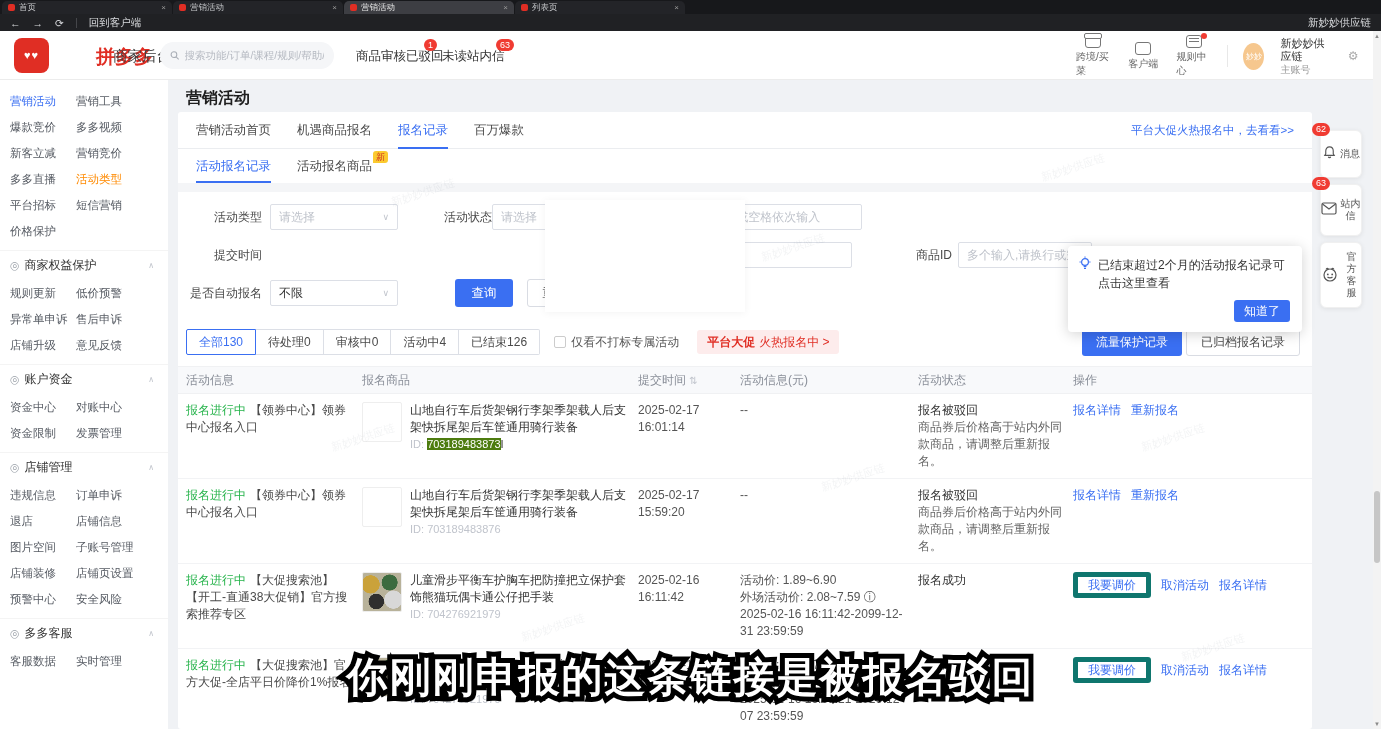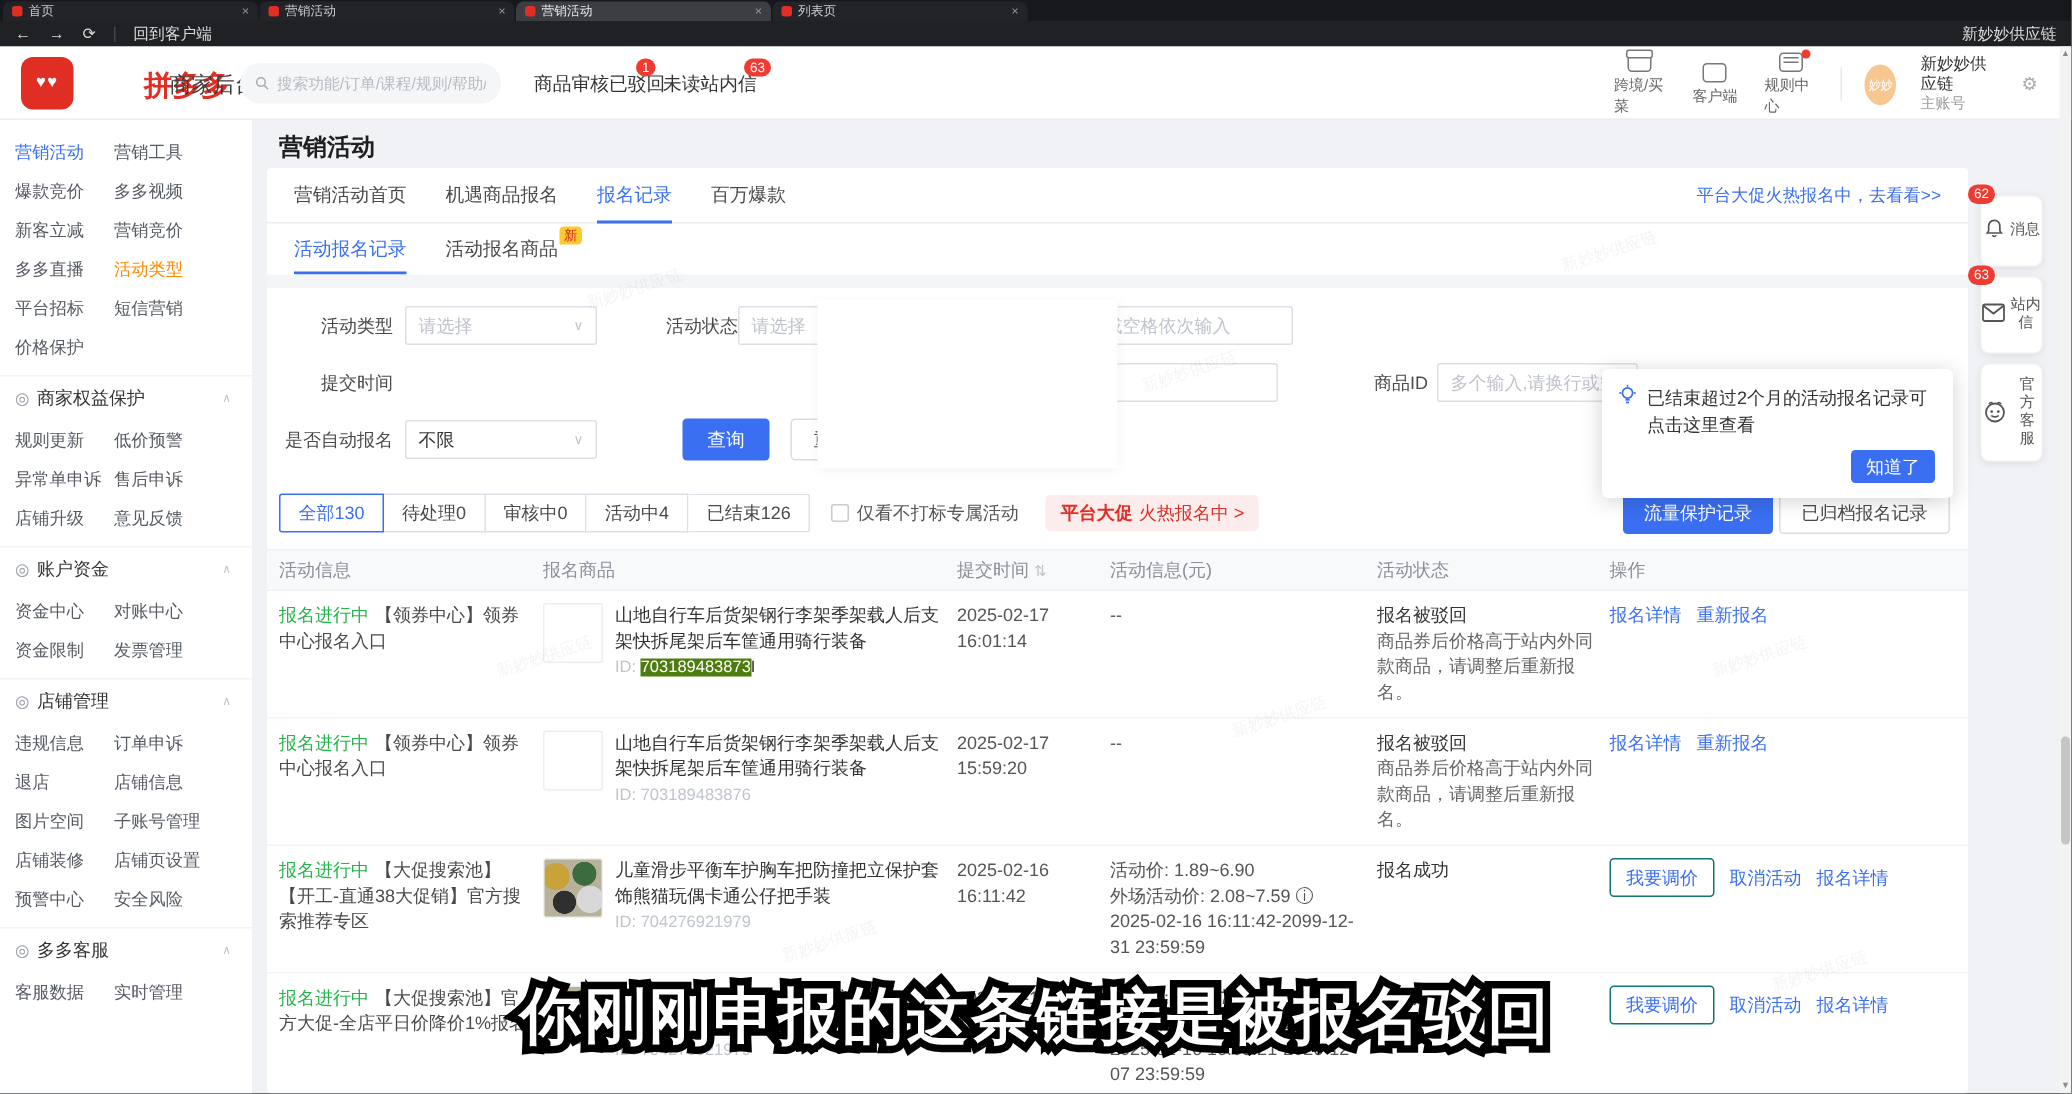--- a/index.html
+++ b/index.html
@@ -98,21 +98,21 @@
   .pwrap{display:flex;gap:8px;}
   .pimg{width:40px;height:40px;border-radius:2px;flex:0 0 auto;border:1px solid #eee;}
   .pimg.bike{background:#f2f2f2 radial-gradient(circle at 60% 40%,#9aa0a6 0 18%,transparent 19%),linear-gradient(135deg,#e9e9e9 40%,#c9ccd2 41% 46%,#e9e9e9 47%),linear-gradient(45deg,#f5f5f5 55%,#8c9096 56% 60%,#f5f5f5 61%);}
   .pimg.panda{background:radial-gradient(circle at 20% 30%,#caa23a 0 22%,transparent 23%),radial-gradient(circle at 70% 25%,#3c6b3f 0 20%,transparent 21%),radial-gradient(circle at 35% 75%,#2f2f2f 0 20%,transparent 21%),radial-gradient(circle at 80% 70%,#d8d8d8 0 22%,transparent 23%),#b8b29a;}
   .ptitle{color:#333;max-width:216px;display:-webkit-box;-webkit-line-clamp:2;-webkit-box-orient:vertical;overflow:hidden;}
   .pid{color:#c0c4cc;font-size:11px;margin-top:2px;}
   .pid .sel{background:#4d7c0f;color:#fff;}
   .caret{color:#333;font-size:11px;}
   .muted{color:#666;}
   .c6 a{color:#3a6ff2;margin-right:10px;font-size:12px;}
-  .miniBtn{height:26px;padding:0 10px;border:1px solid #0f766e;background:#fff;color:#3a6ff2;font-size:12px;border-radius:3px;margin-right:10px;cursor:pointer;}
+  .miniBtn{height:26px;padding:0 10px;border:5px solid #0f766e;background:#fff;color:#3a6ff2;font-size:12px;border-radius:3px;margin-right:10px;cursor:pointer;}
   
   #whitebox{position:absolute;left:545px;top:200px;width:200px;height:112px;background:#fff;box-shadow:0 1px 8px rgba(0,0,0,.05);}
   #tooltip{position:absolute;left:1068px;top:246px;width:234px;background:#fff;border-radius:4px;box-shadow:0 2px 14px rgba(0,0,0,.18);padding:10px 12px 10px 10px;z-index:30;}
   #tooltip .trow2{display:flex;gap:6px;}
   #tooltip .bulb{color:#3a6ff2;font-size:13px;flex:0 0 auto;}
   #tooltip .ttext{font-size:12px;color:#333;line-height:18px;}
   #tooltip .tbtnrow{display:flex;justify-content:flex-end;margin-top:8px;}
   #tooltip .tbtn{background:#3a6ff2;color:#fff;font-size:12px;line-height:22px;padding:0 10px;border-radius:3px;cursor:pointer;}
   #tooltiparrow{position:absolute;left:1278px;top:317px;width:10px;height:10px;background:#fff;transform:rotate(45deg);box-shadow:3px 3px 6px rgba(0,0,0,.08);z-index:29;}
   

